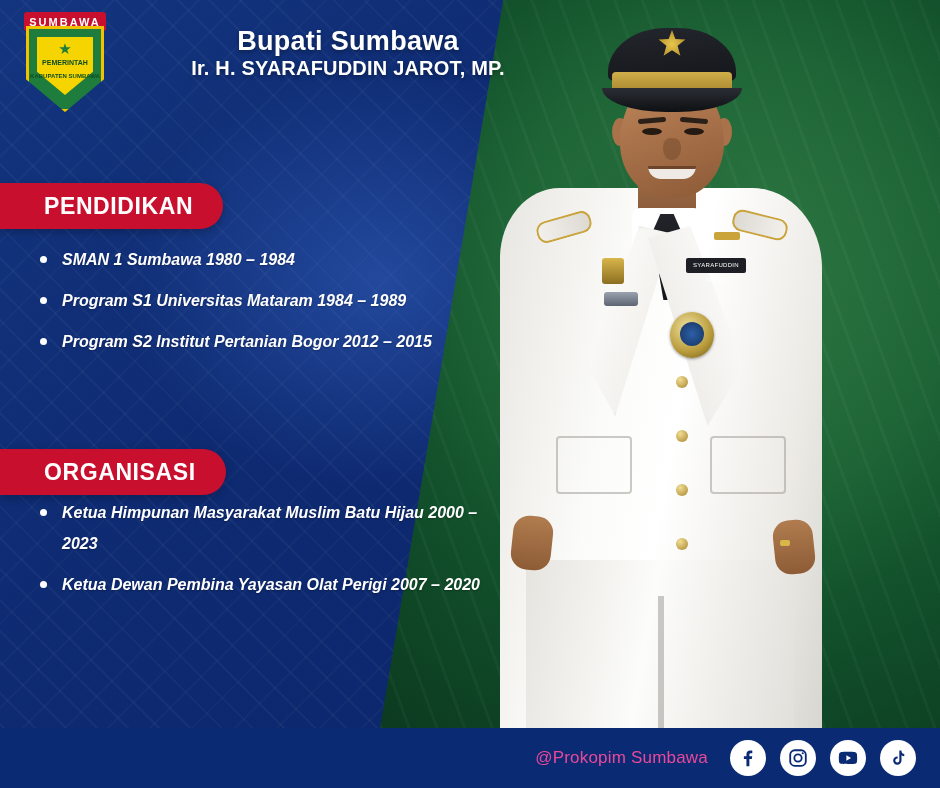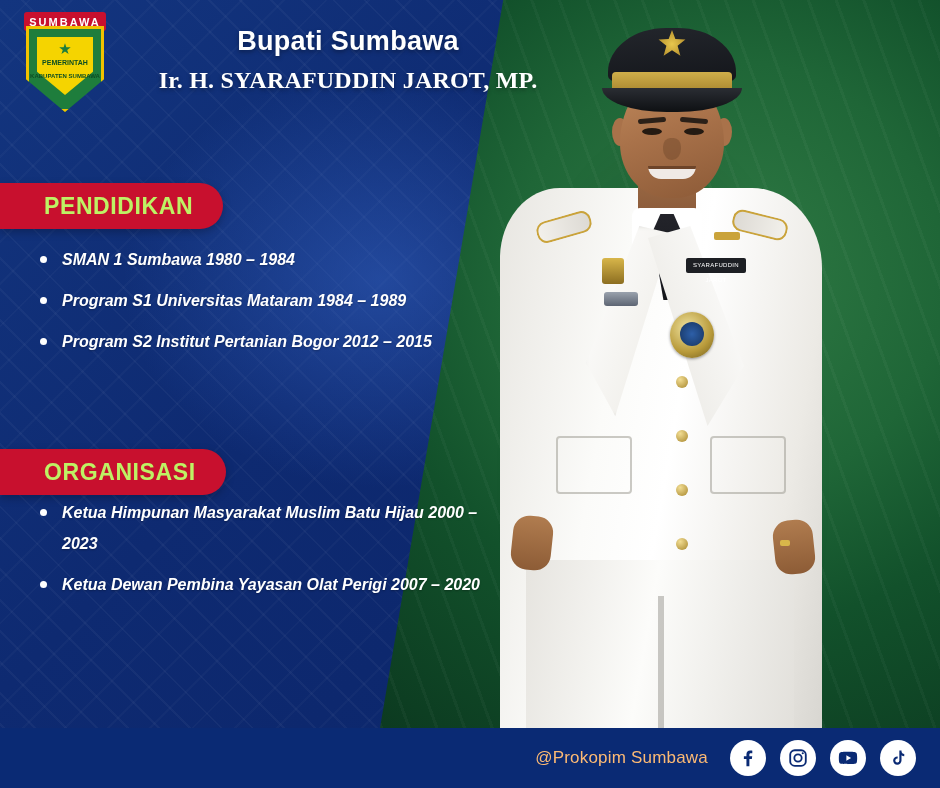--- a/index.html
+++ b/index.html
@@ -44,21 +44,21 @@
   }
 
   
   .footer {
     position: absolute; left: 0; bottom: 0; width: 940px; height: 60px;
     background: #0a2a74;
     display: flex; align-items: center; justify-content: flex-end;
     padding-right: 24px; gap: 14px;
   }
   .footer-handle {
-    color: #fdba74; font-size: 17px; letter-spacing: .2px;
+    color: #ec4899; font-size: 17px; letter-spacing: .2px;
     margin-right: 8px;
   }
   .social {
     width: 36px; height: 36px; border-radius: 50%;
     background: #ffffff; color: #0a2a74;
     display: flex; align-items: center; justify-content: center;
   }
   .social svg { display:block; }
 
   
@@ -101,35 +101,34 @@
   
   .header {
     position: absolute; left: 118px; top: 26px; width: 460px;
     text-align: center; color: #ffffff;
   }
   .header .line1 {
     font-size: 27px; font-weight: bold; letter-spacing: .3px;
     text-shadow: 0 2px 4px rgba(0,0,0,.35);
   }
   .header .line2 {
-    font-size: 24px; font-weight: bold; margin-top: 10px; letter-spacing: .2px;
+    font-size: 20px; font-weight: bold; letter-spacing: .2px;
     text-shadow: 0 2px 4px rgba(0,0,0,.35);
-    font-family: Liberation Serif, serif;
   }
   .header .line3 {
     font-size: 18px; font-style: italic; margin-top: 14px; color: #eef3ff;
   }
 
   
   .tag {
     position: absolute; left: 0;
     height: 46px;
     background: #c8102e;
     border-top-right-radius: 24px; border-bottom-right-radius: 24px;
-    color: #bef264; font-size: 23px; font-weight: bold; letter-spacing: .6px;
+    color: #ffffff; font-size: 23px; font-weight: bold; letter-spacing: .6px;
     display: flex; align-items: center;
     padding: 0 30px 0 44px;
     box-shadow: 0 3px 8px rgba(0,0,0,.25);
   }
   .tag-pendidikan { top: 183px; }
   .tag-organisasi { top: 437px; margin-top: 12px; }
 
   .list {
     position: absolute; left: 34px; width: 470px;
     color: #ffffff;

